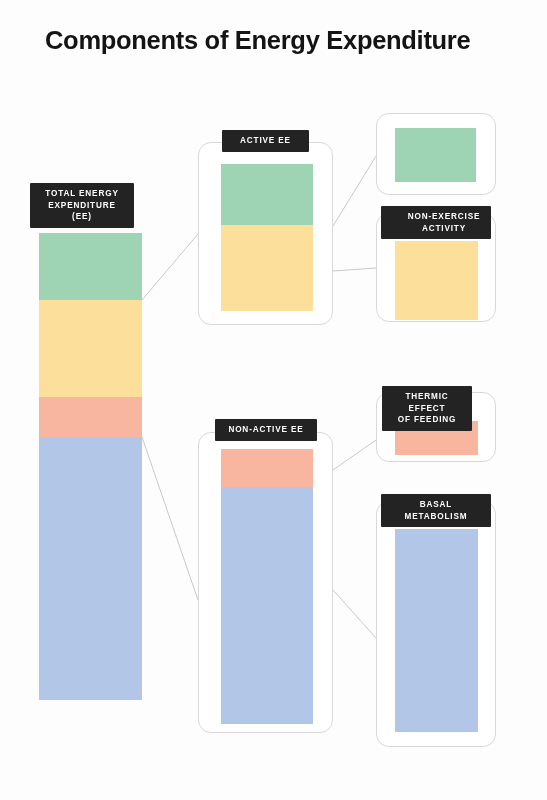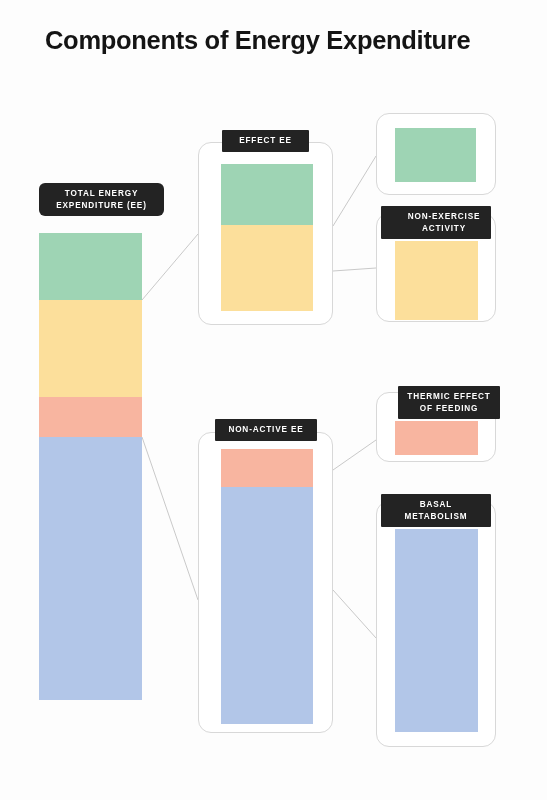--- a/index.html
+++ b/index.html
@@ -77,32 +77,32 @@
 
   <svg id="links" viewBox="0 0 547 800">
     <line x1="142" y1="300" x2="198" y2="234"></line>
     <line x1="142" y1="437" x2="198" y2="600"></line>
     <line x1="333" y1="226" x2="376" y2="156"></line>
     <line x1="333" y1="271" x2="376" y2="268"></line>
     <line x1="333" y1="470" x2="376" y2="440"></line>
     <line x1="333" y1="590" x2="376" y2="638"></line>
   </svg>
 
-  <div class="chip" style="left:39px; top:183px; width:125px;border-radius:6px;">TOTAL ENERGY
+  <div class="chip" style="left:30px; top:183px; width:104px;">TOTAL ENERGY
 EXPENDITURE (EE)</div>
 
   <div style="position:absolute; left:39px; top:233px; width:103px; height:467px; z-index:4;">
     <div class="seg" style="left:0; top:0; width:103px; height:67px; background:#9ed4b4;"></div>
     <div class="seg" style="left:0; top:67px; width:103px; height:97px; background:#fcdf9b;"></div>
     <div class="seg" style="left:0; top:164px; width:103px; height:40px; background:#f8b5a0;"></div>
     <div class="seg" style="left:0; top:204px; width:103px; height:263px; background:#b2c6e8;"></div>
   </div>
 
   <div class="card" style="left:198px; top:142px; width:135px; height:183px;"></div>
-  <div class="chip" style="left:222px; top:130px; width:87px;">EFFECT EE</div>
+  <div class="chip" style="left:222px; top:130px; width:87px;">ACTIVE EE</div>
 
   <div style="position:absolute; left:221px; top:164px; width:92px; height:147px; z-index:4;">
     <div class="seg" style="left:0; top:0; width:92px; height:61px; background:#9ed4b4;"></div>
     <div class="seg" style="left:0; top:61px; width:92px; height:86px; background:#fcdf9b;"></div>
   </div>
 
   <div class="card" style="left:198px; top:432px; width:135px; height:301px;"></div>
   <div class="chip" style="left:215px; top:419px; width:102px;text-align:center;">NON-ACTIVE EE</div>
 
   <div style="position:absolute; left:221px; top:449px; width:92px; height:275px; z-index:4;">
@@ -112,21 +112,21 @@
 
   <div class="card" style="left:376px; top:113px; width:120px; height:82px;"></div>
   <div class="seg" style="left:395px; top:128px; width:81px; height:54px; background:#9ed4b4;"></div>
 
   <div class="card" style="left:376px; top:213px; width:120px; height:109px;"></div>
   <div class="chip" style="left:381px; top:206px; width:110px;padding-left:25px;">NON-EXERCISE
 ACTIVITY</div>
   <div class="seg" style="left:395px; top:241px; width:83px; height:79px; background:#fcdf9b;"></div>
 
   <div class="card" style="left:376px; top:392px; width:120px; height:70px;"></div>
-  <div class="chip" style="left:398px; top:386px; width:102px;">THERMIC EFFECT
+  <div class="chip" style="left:382px; top:386px; width:90px;">THERMIC EFFECT
 OF FEEDING</div>
   <div class="seg" style="left:395px; top:421px; width:83px; height:34px; background:#f8b5a0;"></div>
 
   <div class="card" style="left:376px; top:501px; width:120px; height:246px;"></div>
   <div class="chip" style="left:381px; top:494px; width:110px;">BASAL
 METABOLISM</div>
   <div class="seg" style="left:395px; top:529px; width:83px; height:203px; background:#b2c6e8;"></div>
 
 </div>
 

